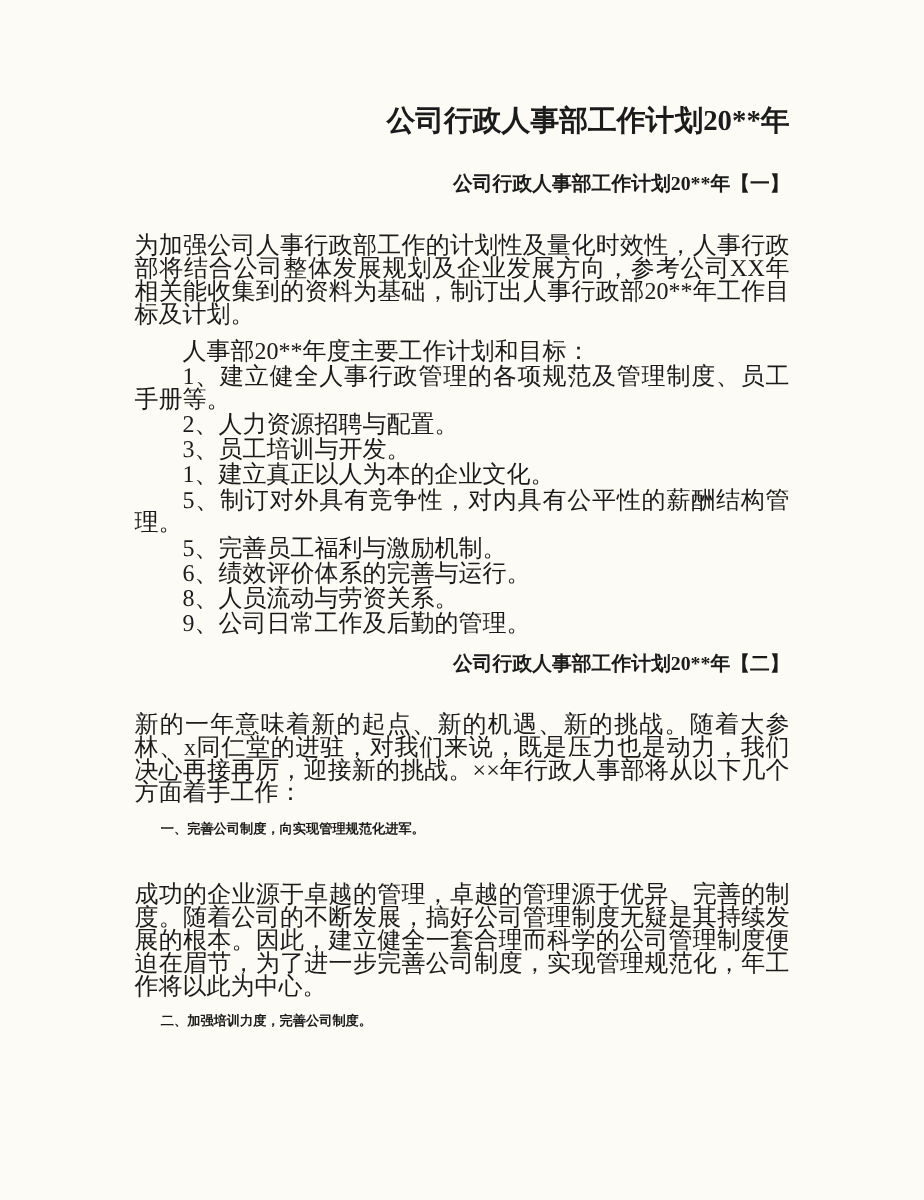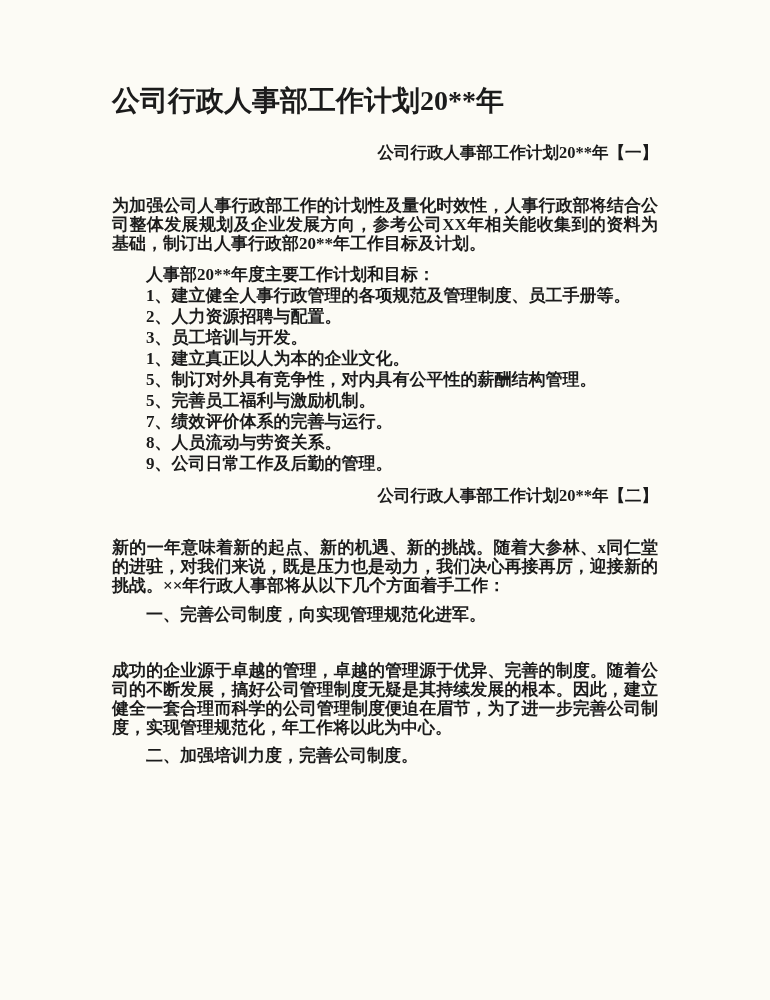--- a/index.html
+++ b/index.html
@@ -16,55 +16,54 @@
   }
   .page {
     box-sizing: border-box;
     width: 770px;
     height: 1000px;
     padding: 0 112px;
   }
   .doc-title {
     margin: 0;
     padding-top: 84px;
-    font-size: 28px;
+    font-size: 24px;
     line-height: 34px;
     font-weight: bold;
-    text-align: left;
+    text-align: right;
     white-space: nowrap;
   }
   .sec-heading {
     margin: 25px 0 0 0;
     font-size: 16.5px;
     line-height: 20px;
     font-weight: bold;
     text-align: right;
   }
   .para {
     margin: 0;
-    font-size: 17px;
+    font-size: 20px;
     line-height: 19px;
     text-align: justify;
     word-break: break-all;
-    font-weight: bold;
   }
   .mt-para1 { margin-top: 33px; }
   .lead {
     margin-top: 12px;
     text-indent: 2em;
   }
   .goal {
     margin-top: 2px;
     text-indent: 2em;
   }
   .mt-sec2 { margin-top: 13px; }
   .mt-para2 { margin-top: 32px; }
   .point-heading {
     margin: 10px 0 0 0;
-    font-size: 17px;
+    font-size: 11px;
     line-height: 20px;
     font-weight: bold;
     text-indent: 2em;
   }
   .mt-para3 { margin-top: 36px; }
   .mt-head2 { margin-top: 9px; }
 </style>
 </head>
 <body style="background: rgb(252, 251, 245); color: rgb(27, 27, 27);">
 
@@ -77,21 +76,21 @@
   <p class="para mt-para1">为加强公司人事行政部工作的计划性及量化时效性，人事行政部将结合公司整体发展规划及企业发展方向，参考公司XX年相关能收集到的资料为基础，制订出人事行政部20**年工作目标及计划。</p>
 
   <p class="para lead">人事部20**年度主要工作计划和目标：</p>
 
   <p class="para goal">1、建立健全人事行政管理的各项规范及管理制度、员工手册等。</p>
   <p class="para goal">2、人力资源招聘与配置。</p>
   <p class="para goal">3、员工培训与开发。</p>
   <p class="para goal">1、建立真正以人为本的企业文化。</p>
   <p class="para goal">5、制订对外具有竞争性，对内具有公平性的薪酬结构管理。</p>
   <p class="para goal">5、完善员工福利与激励机制。</p>
-  <p class="para goal">7、绩效评价体系的完善与运行。</p>
+  <p class="para goal">6、绩效评价体系的完善与运行。</p>
   <p class="para goal">8、人员流动与劳资关系。</p>
   <p class="para goal">9、公司日常工作及后勤的管理。</p>
 
   <h2 class="sec-heading mt-sec2">公司行政人事部工作计划20**年【二】</h2>
 
   <p class="para mt-para2">新的一年意味着新的起点、新的机遇、新的挑战。随着大参林、x同仁堂的进驻，对我们来说，既是压力也是动力，我们决心再接再厉，迎接新的挑战。××年行政人事部将从以下几个方面着手工作：</p>
 
   <h3 class="point-heading">一、完善公司制度，向实现管理规范化进军。</h3>
 
   <p class="para mt-para3">成功的企业源于卓越的管理，卓越的管理源于优异、完善的制度。随着公司的不断发展，搞好公司管理制度无疑是其持续发展的根本。因此，建立健全一套合理而科学的公司管理制度便迫在眉节，为了进一步完善公司制度，实现管理规范化，年工作将以此为中心。</p>

